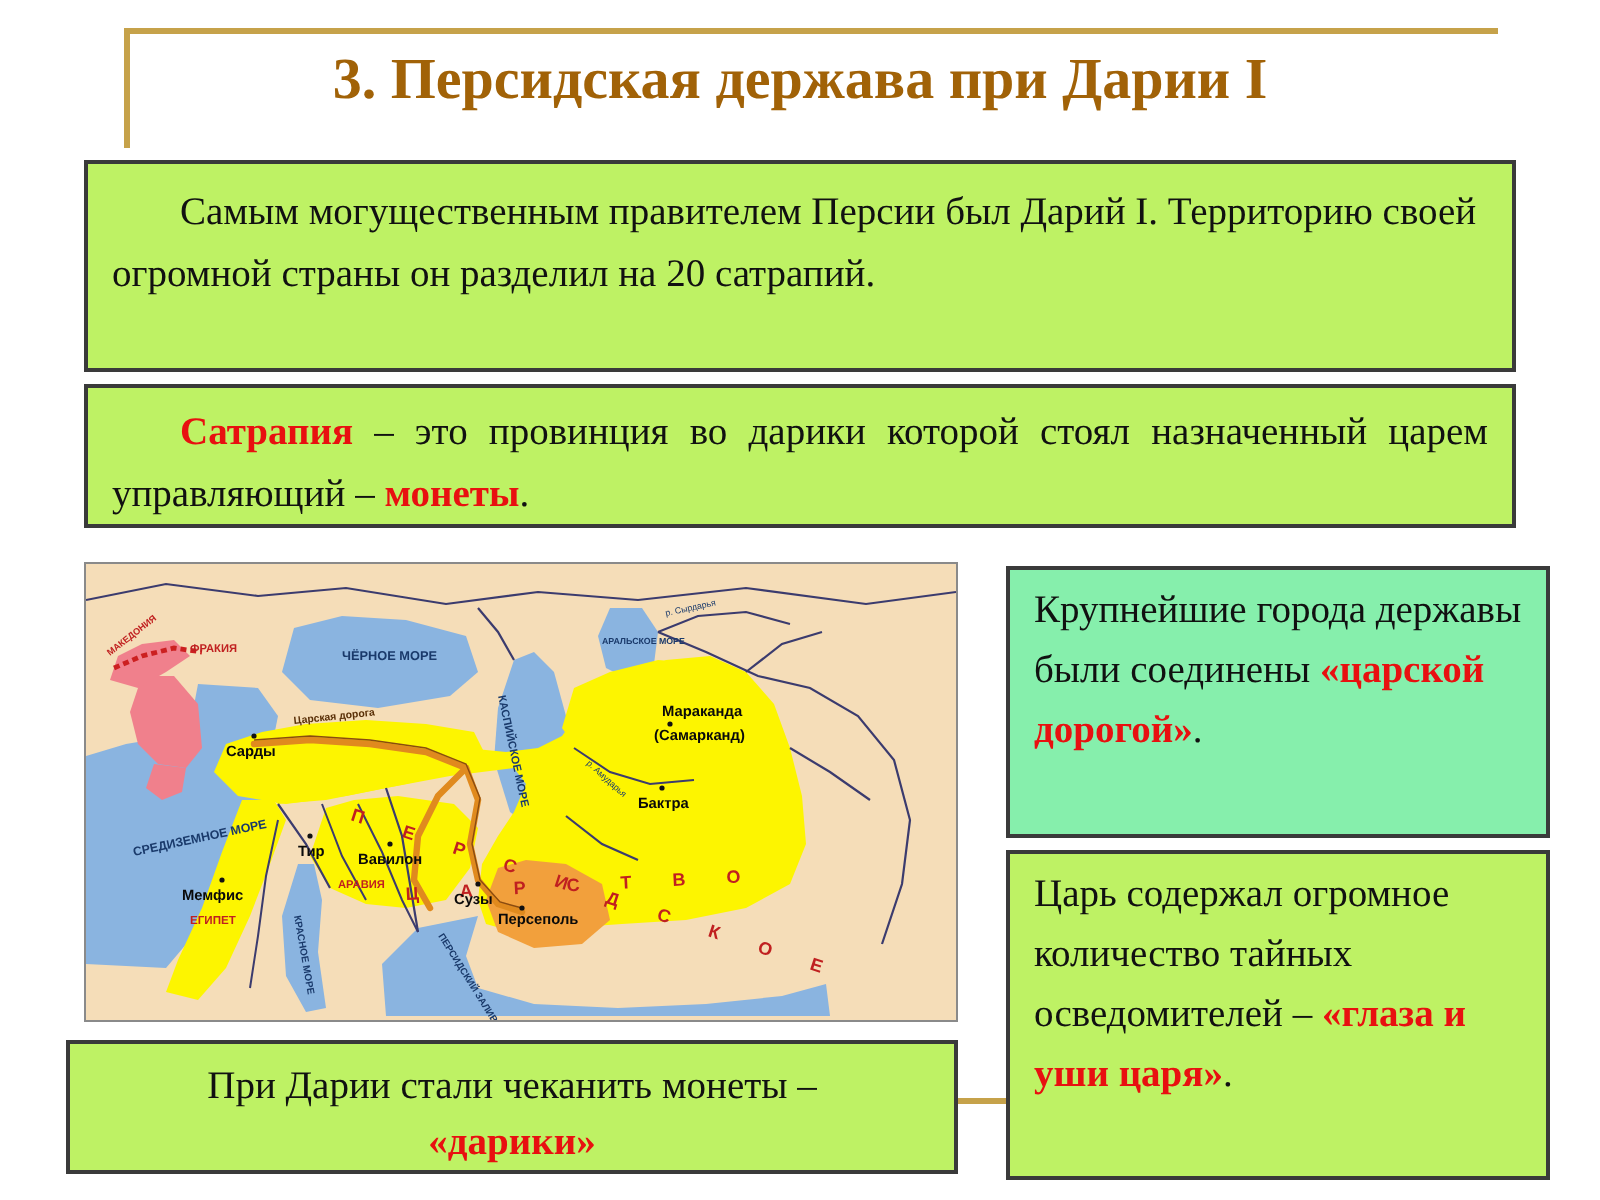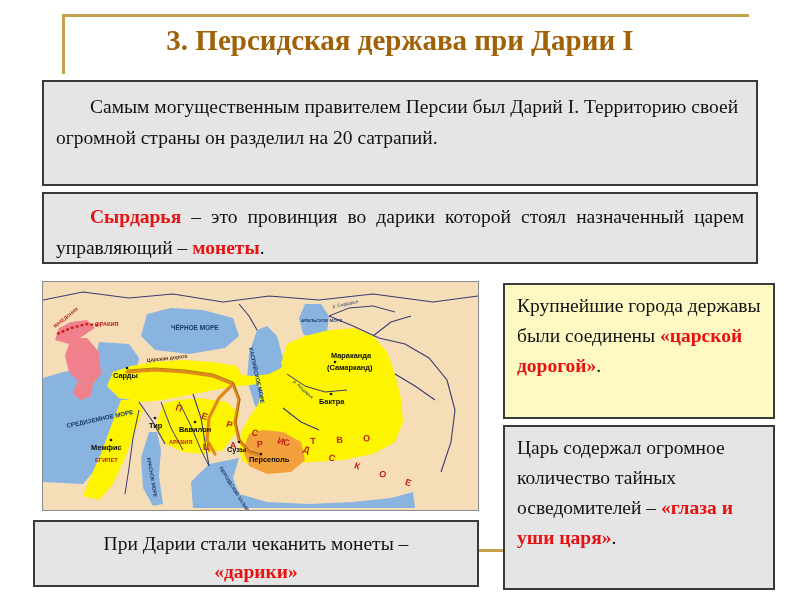--- a/index.html
+++ b/index.html
@@ -61,25 +61,25 @@
     color: #a16207;
     letter-spacing: 0px;
     white-space: nowrap;
   }
 
   
   .box {
     position: absolute;
     box-sizing: border-box;
     border: 2px solid #3a3a3a;
-    background: #e5e5e5;
+    background: #bef264;
     font-family: "Liberation Serif", serif;
     color: #111111;
   }
-  .box.white { background: #fef9c3; }
+  .box.white { background: #86efac; }
 
   #box-satraps {
     left: 42px;
     top: 80px;
     width: 716px;
     height: 106px;
     padding: 9px 12px 4px 12px;
     font-size: 19.5px;
     line-height: 31px;
     text-indent: 34px;
@@ -153,21 +153,21 @@
   <div class="gold-rule-top"></div>
   <div class="gold-rule-left"></div>
 
   <div class="title">3. Персидская держава при Дарии I</div>
 
   <div class="box" id="box-satraps">
     <span>Самым могущественным правителем Персии был Дарий I. Территорию своей огромной страны он разделил на 20 сатрапий.</span>
   </div>
 
   <div class="box" id="box-satrapy">
-    <span class="red">Сырдарья</span><span> – это провинция во дарики которой стоял</span>
+    <span class="red">Сатрапия</span><span> – это провинция во дарики которой стоял</span>
     <span class="lastline"><span>назначенный царем управляющий – </span><span class="red">монеты</span><span>.</span></span>
   </div>
 
   <div id="map-figure">
     <svg width="435" height="228" viewBox="0 0 435 228" xmlns="http://www.w3.org/2000/svg">
 
       <rect x="0" y="0" width="435" height="228" fill="#f5ddb8"></rect>
 
       <path d="M0,96 L0,200 L40,202 L62,176 L70,150 L78,128 L96,118 L112,110 L130,104
                L150,100 L168,96 L160,86 L140,84 L120,88 L96,92 L70,90 L44,86 L20,90 Z" fill="#8ab4e0"></path>

